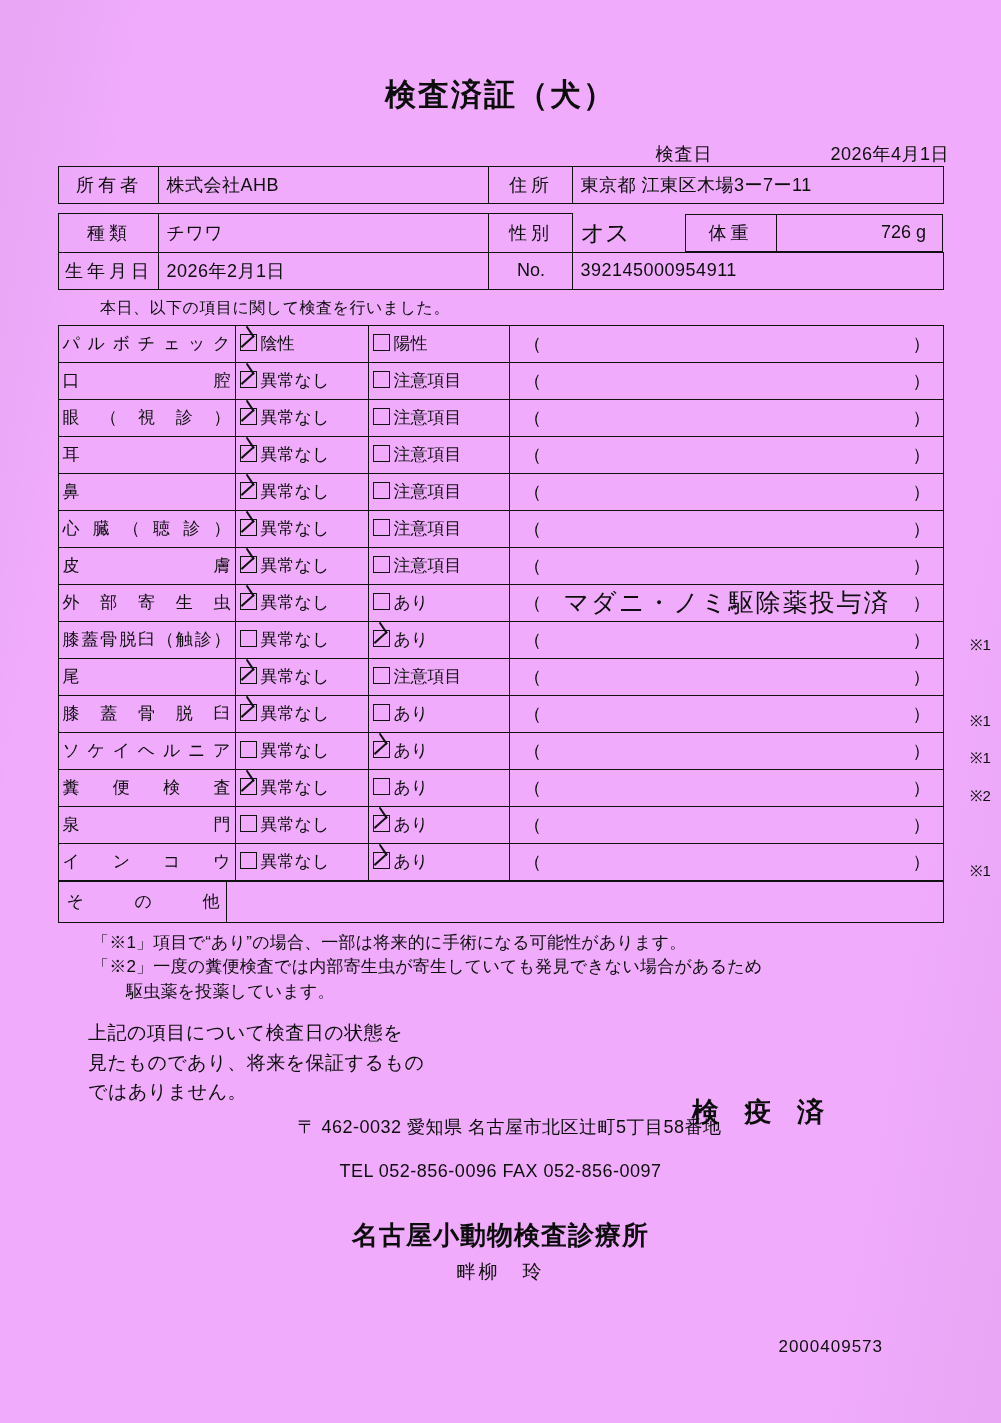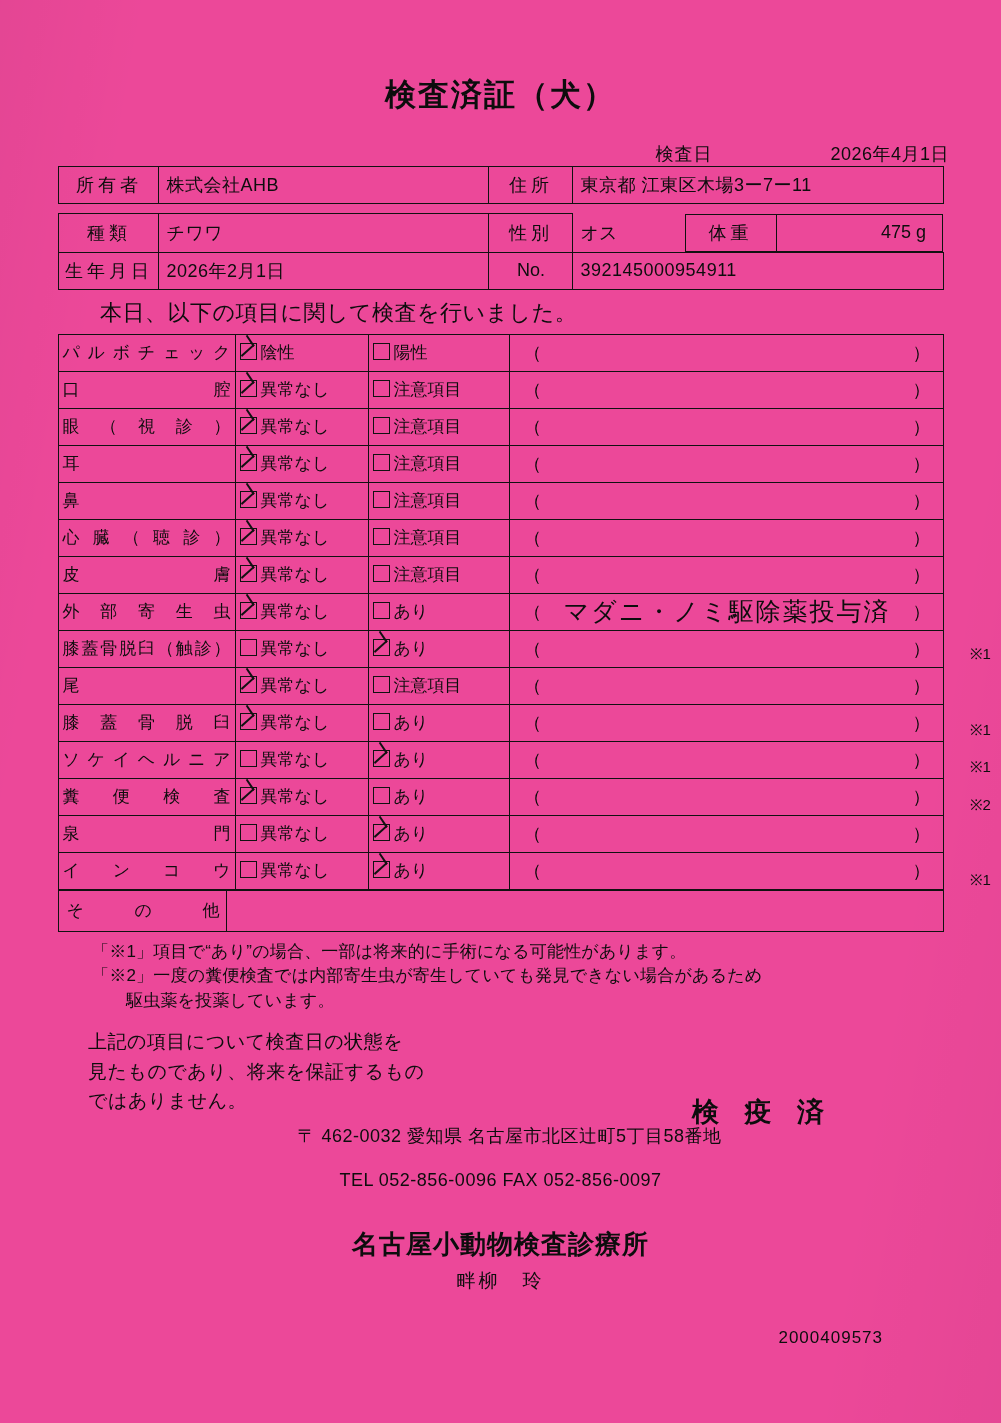--- a/index.html
+++ b/index.html
@@ -8,21 +8,21 @@
     background: #ffffff;
   }
   body {
     font-family: "Liberation Sans", sans-serif;
     color: #0d0d0d;
   }
   #page {
     position: relative;
     width: 1001px;
     height: 1423px;
-    background: #ec4899;
+    background: #f0abfc;
     overflow: hidden;
   }
   
   #page::before {
     content: "";
     position: absolute;
     inset: 0;
     background: linear-gradient(100deg, rgba(0,0,0,0.035) 0%, rgba(0,0,0,0) 12%, rgba(0,0,0,0) 85%, rgba(0,0,0,0.03) 100%);
     pointer-events: none;
   }
@@ -74,21 +74,21 @@
   }
   table.info td.val {
     letter-spacing: 0.5px;
   }
   table.info tr.spacer td {
     border: none;
     height: 9px;
     padding: 0;
   }
   .note-line {
-    font-size: 22px;
+    font-size: 16px;
     margin: 8px 0 6px 60px;
     letter-spacing: 0.5px;
   }
 
   table.items {
     margin-top: 0;
   }
   table.items td {
     border: 1.6px solid #111;
     height: 36px;
@@ -215,21 +215,21 @@
   }
   .clinic-person {
     font-size: 19px;
     letter-spacing: 3px;
     margin-top: 6px;
   }
   .serial {
     text-align: right;
     font-size: 17px;
     letter-spacing: 1px;
-    margin-top: 34px;
+    margin-top: 52px;
     padding-right: 78px;
   }
 </style>
 </head>
 <body>
 
 <div id="page">
   <div class="doc">
 
     <h1 class="title">検査済証（犬）</h1>
@@ -257,23 +257,23 @@
             <td colspan="4"></td>
           </tr>
         <tr>
           <td class="lbl">種類</td>
           <td class="val">チワワ</td>
           <td class="lbl">性別</td>
           <td style="padding:0;border:none">
             <table style="border-collapse:collapse;width:100%;table-layout:fixed">
               <tbody>
                   <tr>
-                <td style="border:1.6px solid #111;border-left:none;border-top:none;border-bottom:none;width:96px;height:34px;font-size:18px;padding:1px 8px">オス</td>
+                <td style="border:1.6px solid #111;border-left:none;border-top:none;border-bottom:none;width:96px;height:34px;font-size:24px;padding:1px 8px">オス</td>
                 <td style="border-right:1.6px solid #111;width:78px;height:34px;font-size:18px;text-align:center;letter-spacing:4px;padding:1px 6px">体重</td>
-                <td style="height:34px;font-size:18px;text-align:right;padding:1px 16px 1px 8px">475  g</td>
+                <td style="height:34px;font-size:18px;text-align:right;padding:1px 16px 1px 8px">726  g</td>
               </tr>
             </tbody>
               </table>
           </td>
         </tr>
         <tr>
           <td class="lbl">生年月日</td>
           <td class="val">2026年2月1日</td>
           <td class="lbl" style="letter-spacing:0">No.</td>
           <td class="val">392145000954911</td>

